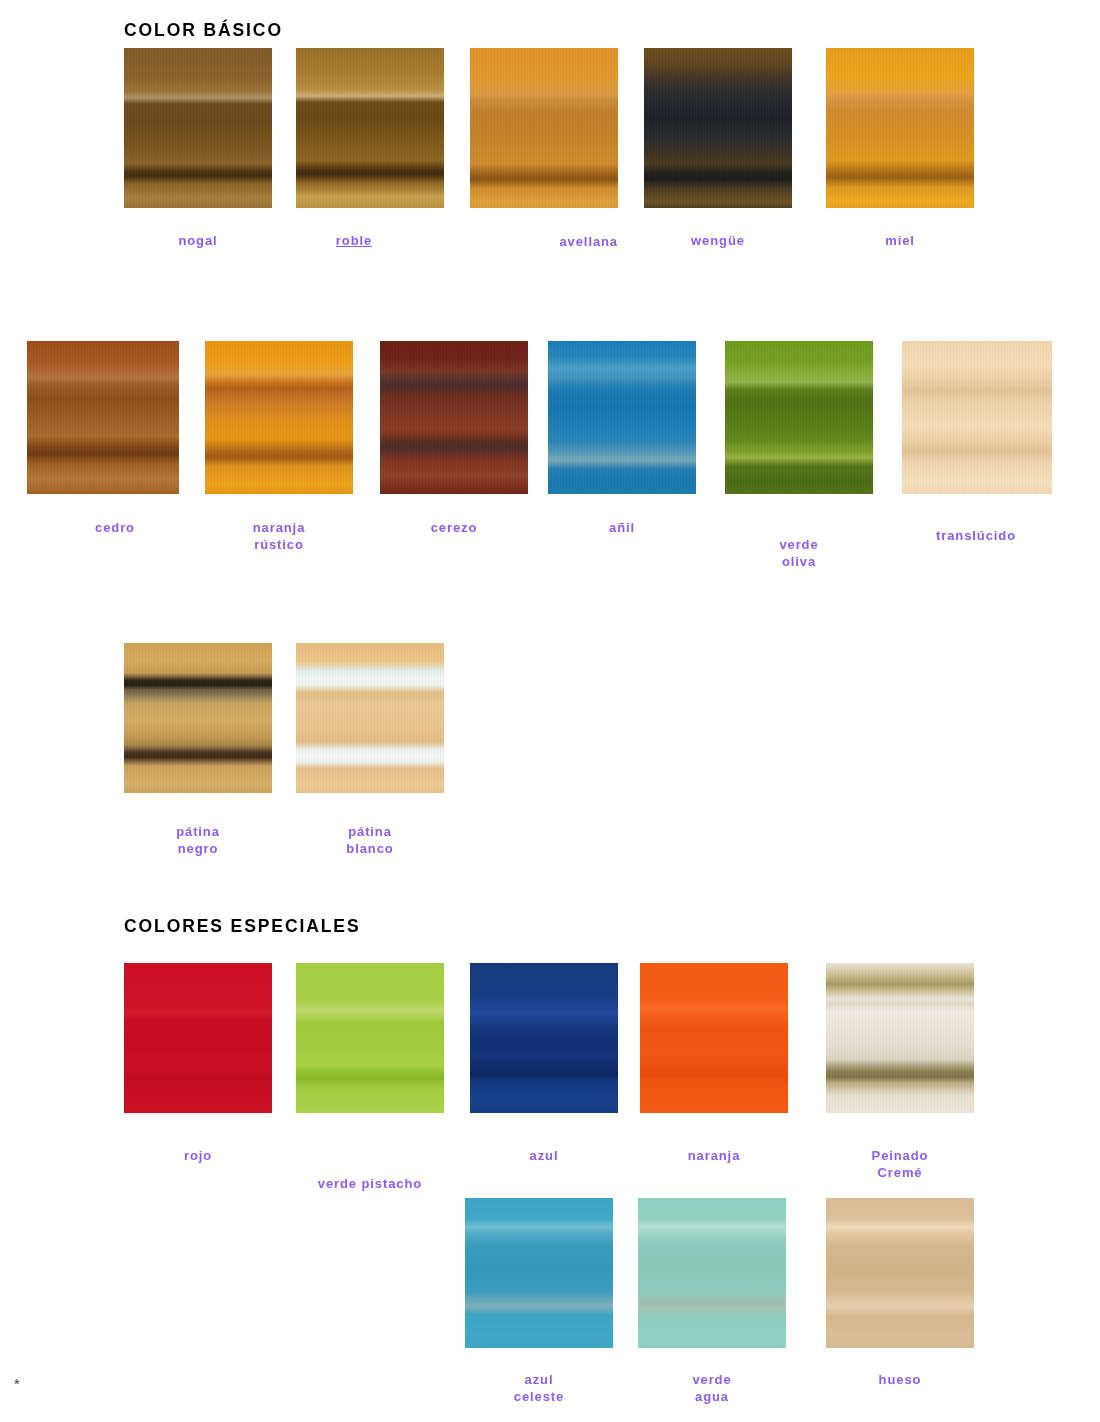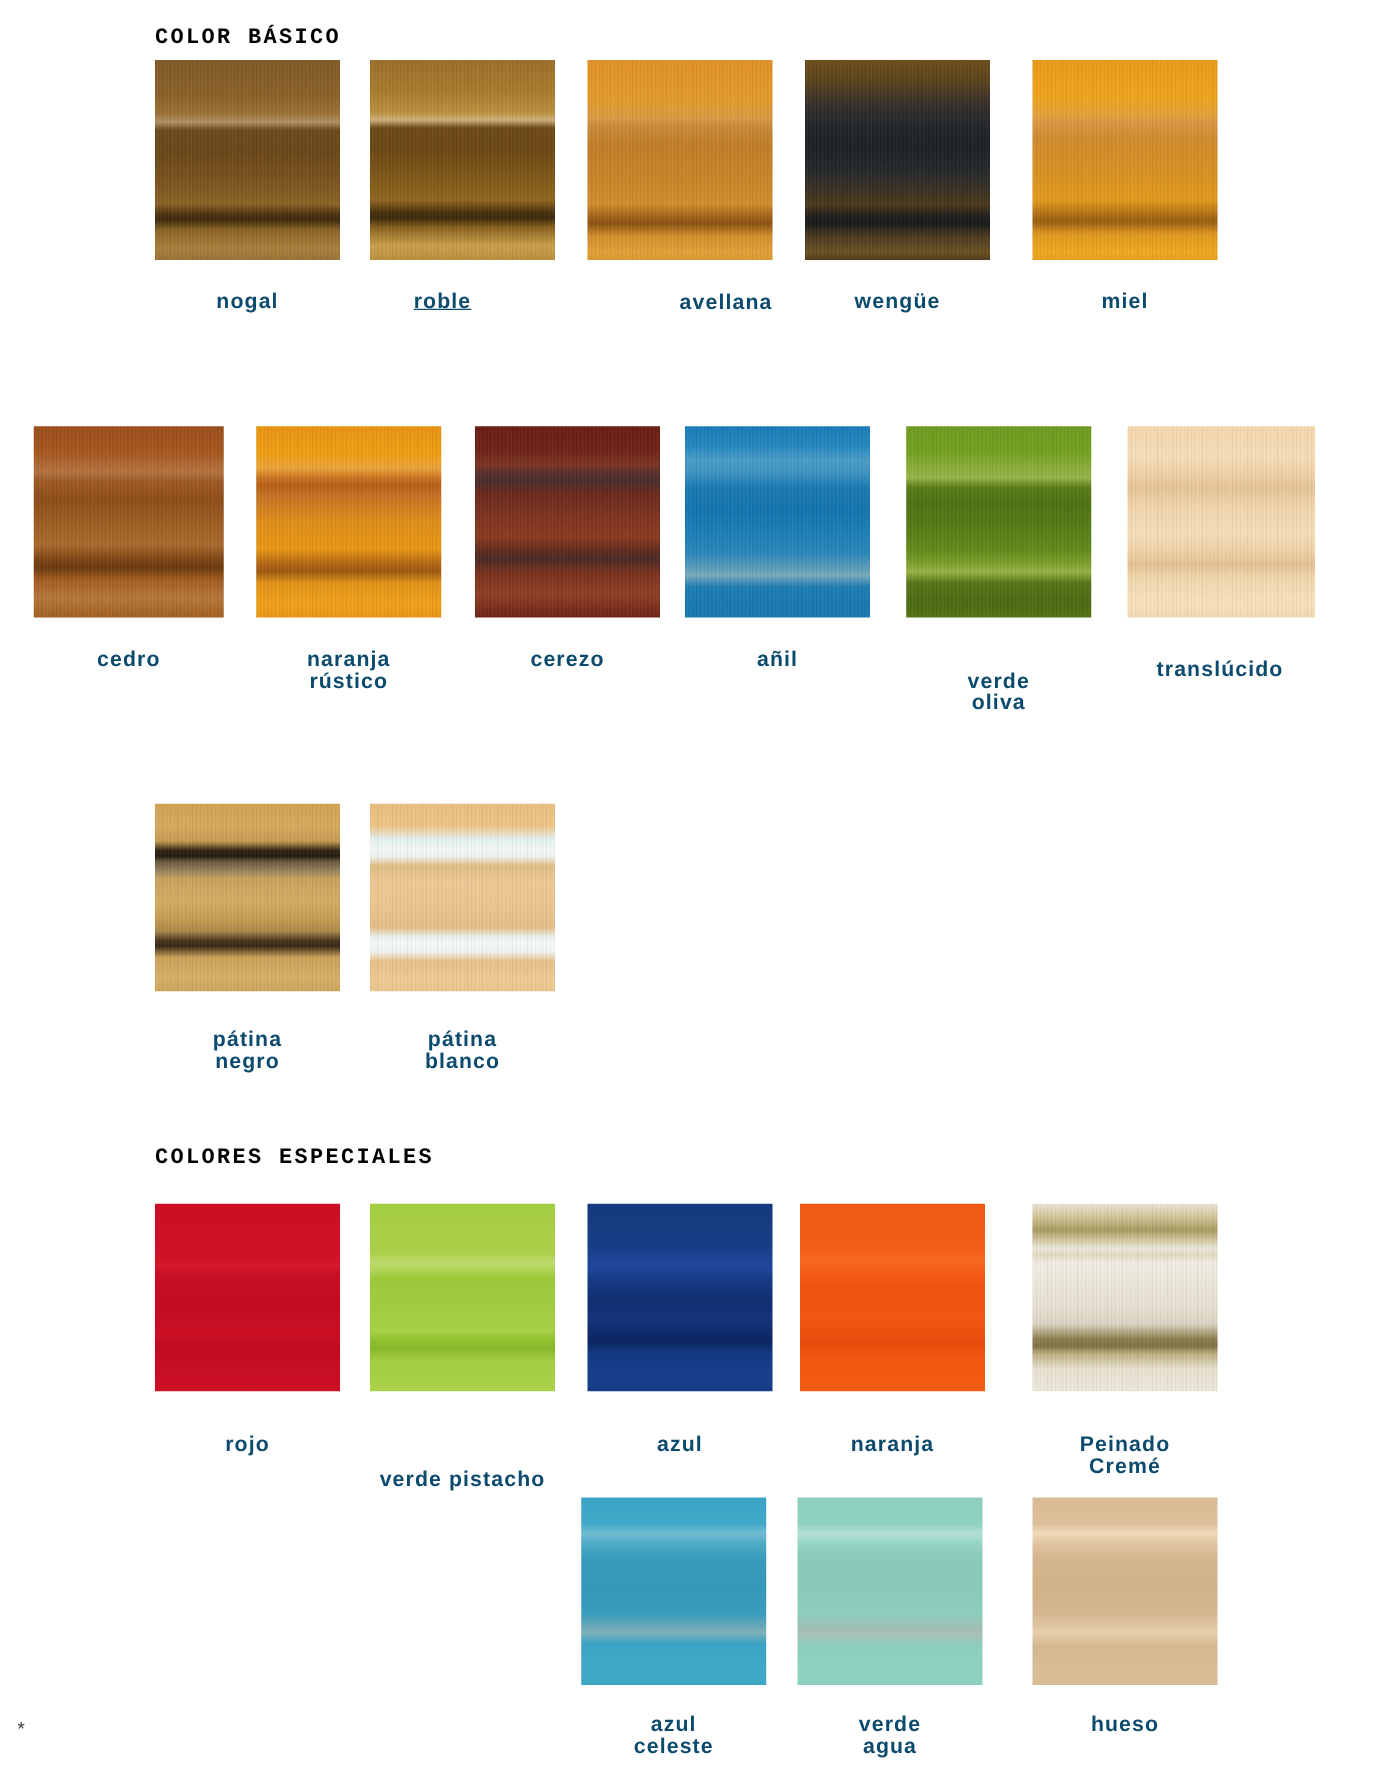--- a/index.html
+++ b/index.html
@@ -13,40 +13,40 @@
     position: relative;
     font-family: "Liberation Sans", sans-serif;
     overflow: hidden;
   }
   .page {
     position: absolute;
     inset: 0;
   }
   .section-title {
     position: absolute;
-    font-family: Liberation Mono, monospace;
+    font-family: Liberation Sans, sans-serif;
     font-weight: bold;
     font-size: 17.5px;
     letter-spacing: 1.9px;
     color: #000000;
     white-space: nowrap;
   }
   .swatch {
     position: absolute;
     box-sizing: border-box;
   }
   .label {
     position: absolute;
     text-align: center;
     font-family: "Liberation Sans", sans-serif;
     font-weight: bold;
-    font-size: 17px;
+    font-size: 13px;
     letter-spacing: 0.9px;
     line-height: 17px;
-    color: #0c4a6e;
+    color: #8b5cf6;
     white-space: pre-line;
   }
   .footnote {
     position: absolute;
     font-family: "Liberation Sans", sans-serif;
     font-size: 15px;
     color: #3a3a3a;
     line-height: 1;
   }
 </style>
@@ -59,21 +59,21 @@
     <div class="label" style="left: 124px; top: 232px; width: 148px;">nogal</div>
     <div class="swatch" style="left: 296px; top: 48px; width: 148px; height: 160px; background-image: repeating-linear-gradient(90deg, rgba(0, 0, 0, 0.05) 0px, rgba(0, 0, 0, 0) 1px, rgba(255, 255, 255, 0.04) 2px, rgba(0, 0, 0, 0) 3px), linear-gradient(rgb(154, 111, 40) 0%, rgb(168, 123, 46) 16%, rgb(185, 144, 63) 26%, rgb(207, 174, 121) 30%, rgb(109, 74, 23) 34%, rgb(106, 71, 20) 44%, rgb(125, 87, 24) 58%, rgb(143, 101, 32) 70%, rgb(74, 50, 16) 76%, rgb(61, 41, 12) 79%, rgb(138, 98, 32) 84%, rgb(201, 160, 74) 93%, rgb(184, 143, 60) 100%);"></div>
     <div class="label" style="left: 280px; top: 232px; width: 148px; text-decoration: underline;">roble</div>
     <div class="swatch" style="left: 470px; top: 48px; width: 148px; height: 160px; background-image: repeating-linear-gradient(90deg, rgba(0, 0, 0, 0.05) 0px, rgba(0, 0, 0, 0) 1px, rgba(255, 255, 255, 0.04) 2px, rgba(0, 0, 0, 0) 3px), linear-gradient(rgb(224, 145, 39) 0%, rgb(224, 154, 44) 20%, rgb(217, 154, 68) 29%, rgb(201, 139, 58) 33%, rgb(192, 125, 40) 42%, rgb(201, 132, 40) 60%, rgb(208, 140, 44) 72%, rgb(156, 95, 24) 79%, rgb(140, 84, 20) 82%, rgb(208, 141, 44) 88%, rgb(224, 160, 56) 96%, rgb(217, 154, 48) 100%);"></div>
     <div class="label" style="left: 470px; top: 233px; width: 148px; text-align: right;">avellana</div>
     <div class="swatch" style="left: 644px; top: 48px; width: 148px; height: 160px; background-image: repeating-linear-gradient(90deg, rgba(0, 0, 0, 0.05) 0px, rgba(0, 0, 0, 0) 1px, rgba(255, 255, 255, 0.04) 2px, rgba(0, 0, 0, 0) 3px), linear-gradient(rgb(107, 77, 28) 0%, rgb(92, 68, 29) 10%, rgb(60, 50, 40) 20%, rgb(43, 43, 44) 27%, rgb(35, 38, 42) 33%, rgb(29, 32, 36) 44%, rgb(39, 42, 44) 56%, rgb(59, 50, 34) 66%, rgb(74, 58, 30) 72%, rgb(33, 31, 29) 78%, rgb(26, 26, 26) 82%, rgb(74, 58, 32) 88%, rgb(106, 80, 34) 96%, rgb(78, 60, 28) 100%);"></div>
     <div class="label" style="left: 644px; top: 232px; width: 148px;">wengüe</div>
     <div class="swatch" style="left: 826px; top: 48px; width: 148px; height: 160px; background-image: repeating-linear-gradient(90deg, rgba(0, 0, 0, 0.05) 0px, rgba(0, 0, 0, 0) 1px, rgba(255, 255, 255, 0.04) 2px, rgba(0, 0, 0, 0) 3px), linear-gradient(rgb(232, 154, 24) 0%, rgb(237, 164, 28) 18%, rgb(227, 160, 60) 28%, rgb(215, 149, 67) 32%, rgb(207, 138, 44) 40%, rgb(215, 144, 34) 56%, rgb(224, 154, 30) 70%, rgb(169, 106, 22) 78%, rgb(154, 95, 18) 81%, rgb(221, 151, 32) 87%, rgb(239, 168, 32) 96%, rgb(232, 160, 30) 100%);"></div>
     <div class="label" style="left: 826px; top: 232px; width: 148px;">miel</div>
     <div class="swatch" style="left: 27px; top: 341px; width: 152px; height: 153px; background-image: repeating-linear-gradient(90deg, rgba(0, 0, 0, 0.05) 0px, rgba(0, 0, 0, 0) 1px, rgba(255, 255, 255, 0.04) 2px, rgba(0, 0, 0, 0) 3px), linear-gradient(rgb(155, 79, 28) 0%, rgb(165, 88, 31) 14%, rgb(178, 115, 64) 24%, rgb(156, 90, 36) 29%, rgb(142, 77, 24) 38%, rgb(156, 92, 34) 50%, rgb(168, 106, 44) 62%, rgb(122, 67, 20) 70%, rgb(107, 58, 16) 74%, rgb(160, 92, 32) 80%, rgb(181, 118, 58) 90%, rgb(160, 96, 32) 100%);"></div>
-    <div class="label" style="left: 27px; top: 519px; width: 152px;">cedro</div>
+    <div class="label" style="left: 39px; top: 519px; width: 152px;">cedro</div>
     <div class="swatch" style="left: 205px; top: 341px; width: 148px; height: 153px; background-image: repeating-linear-gradient(90deg, rgba(0, 0, 0, 0.05) 0px, rgba(0, 0, 0, 0) 1px, rgba(255, 255, 255, 0.04) 2px, rgba(0, 0, 0, 0) 3px), linear-gradient(rgb(231, 148, 18) 0%, rgb(237, 157, 20) 14%, rgb(233, 163, 58) 22%, rgb(200, 115, 32) 27%, rgb(182, 96, 26) 31%, rgb(200, 116, 36) 38%, rgb(221, 141, 28) 50%, rgb(231, 150, 20) 64%, rgb(176, 102, 22) 72%, rgb(158, 90, 18) 76%, rgb(224, 146, 24) 82%, rgb(239, 160, 26) 93%, rgb(231, 150, 20) 100%);"></div>
     <div class="label" style="left: 205px; top: 519px; width: 148px;">naranja
 rústico</div>
     <div class="swatch" style="left: 380px; top: 341px; width: 148px; height: 153px; background-image: repeating-linear-gradient(90deg, rgba(0, 0, 0, 0.05) 0px, rgba(0, 0, 0, 0) 1px, rgba(255, 255, 255, 0.04) 2px, rgba(0, 0, 0, 0) 3px), linear-gradient(rgb(106, 30, 20) 0%, rgb(110, 34, 22) 12%, rgb(122, 52, 36) 20%, rgb(85, 48, 42) 25%, rgb(74, 44, 42) 29%, rgb(106, 42, 28) 35%, rgb(124, 51, 32) 46%, rgb(138, 58, 34) 58%, rgb(90, 42, 32) 66%, rgb(76, 42, 38) 70%, rgb(122, 50, 32) 77%, rgb(142, 62, 36) 88%, rgb(110, 36, 22) 100%);"></div>
     <div class="label" style="left: 380px; top: 519px; width: 148px;">cerezo</div>
     <div class="swatch" style="left: 548px; top: 341px; width: 148px; height: 153px; background-image: repeating-linear-gradient(90deg, rgba(0, 0, 0, 0.05) 0px, rgba(0, 0, 0, 0) 1px, rgba(255, 255, 255, 0.04) 2px, rgba(0, 0, 0, 0) 3px), linear-gradient(rgb(27, 123, 181) 0%, rgb(36, 134, 189) 10%, rgb(74, 156, 198) 18%, rgb(63, 147, 192) 24%, rgb(27, 122, 178) 32%, rgb(20, 116, 173) 44%, rgb(29, 126, 182) 56%, rgb(42, 133, 184) 66%, rgb(90, 155, 184) 74%, rgb(120, 169, 186) 78%, rgb(31, 124, 178) 84%, rgb(24, 120, 174) 94%, rgb(27, 122, 176) 100%);"></div>
     <div class="label" style="left: 548px; top: 519px; width: 148px;">añil</div>
     <div class="swatch" style="left: 725px; top: 341px; width: 148px; height: 153px; background-image: repeating-linear-gradient(90deg, rgba(0, 0, 0, 0.05) 0px, rgba(0, 0, 0, 0) 1px, rgba(255, 255, 255, 0.04) 2px, rgba(0, 0, 0, 0) 3px), linear-gradient(rgb(110, 154, 30) 0%, rgb(116, 160, 34) 14%, rgb(138, 174, 58) 22%, rgb(147, 180, 74) 27%, rgb(90, 124, 24) 32%, rgb(78, 112, 20) 40%, rgb(86, 122, 22) 52%, rgb(96, 136, 26) 64%, rgb(126, 158, 44) 72%, rgb(151, 178, 68) 76%, rgb(85, 117, 24) 82%, rgb(74, 106, 18) 92%, rgb(83, 116, 20) 100%);"></div>
     <div class="label" style="left: 725px; top: 536px; width: 148px;">verde
 oliva</div>

